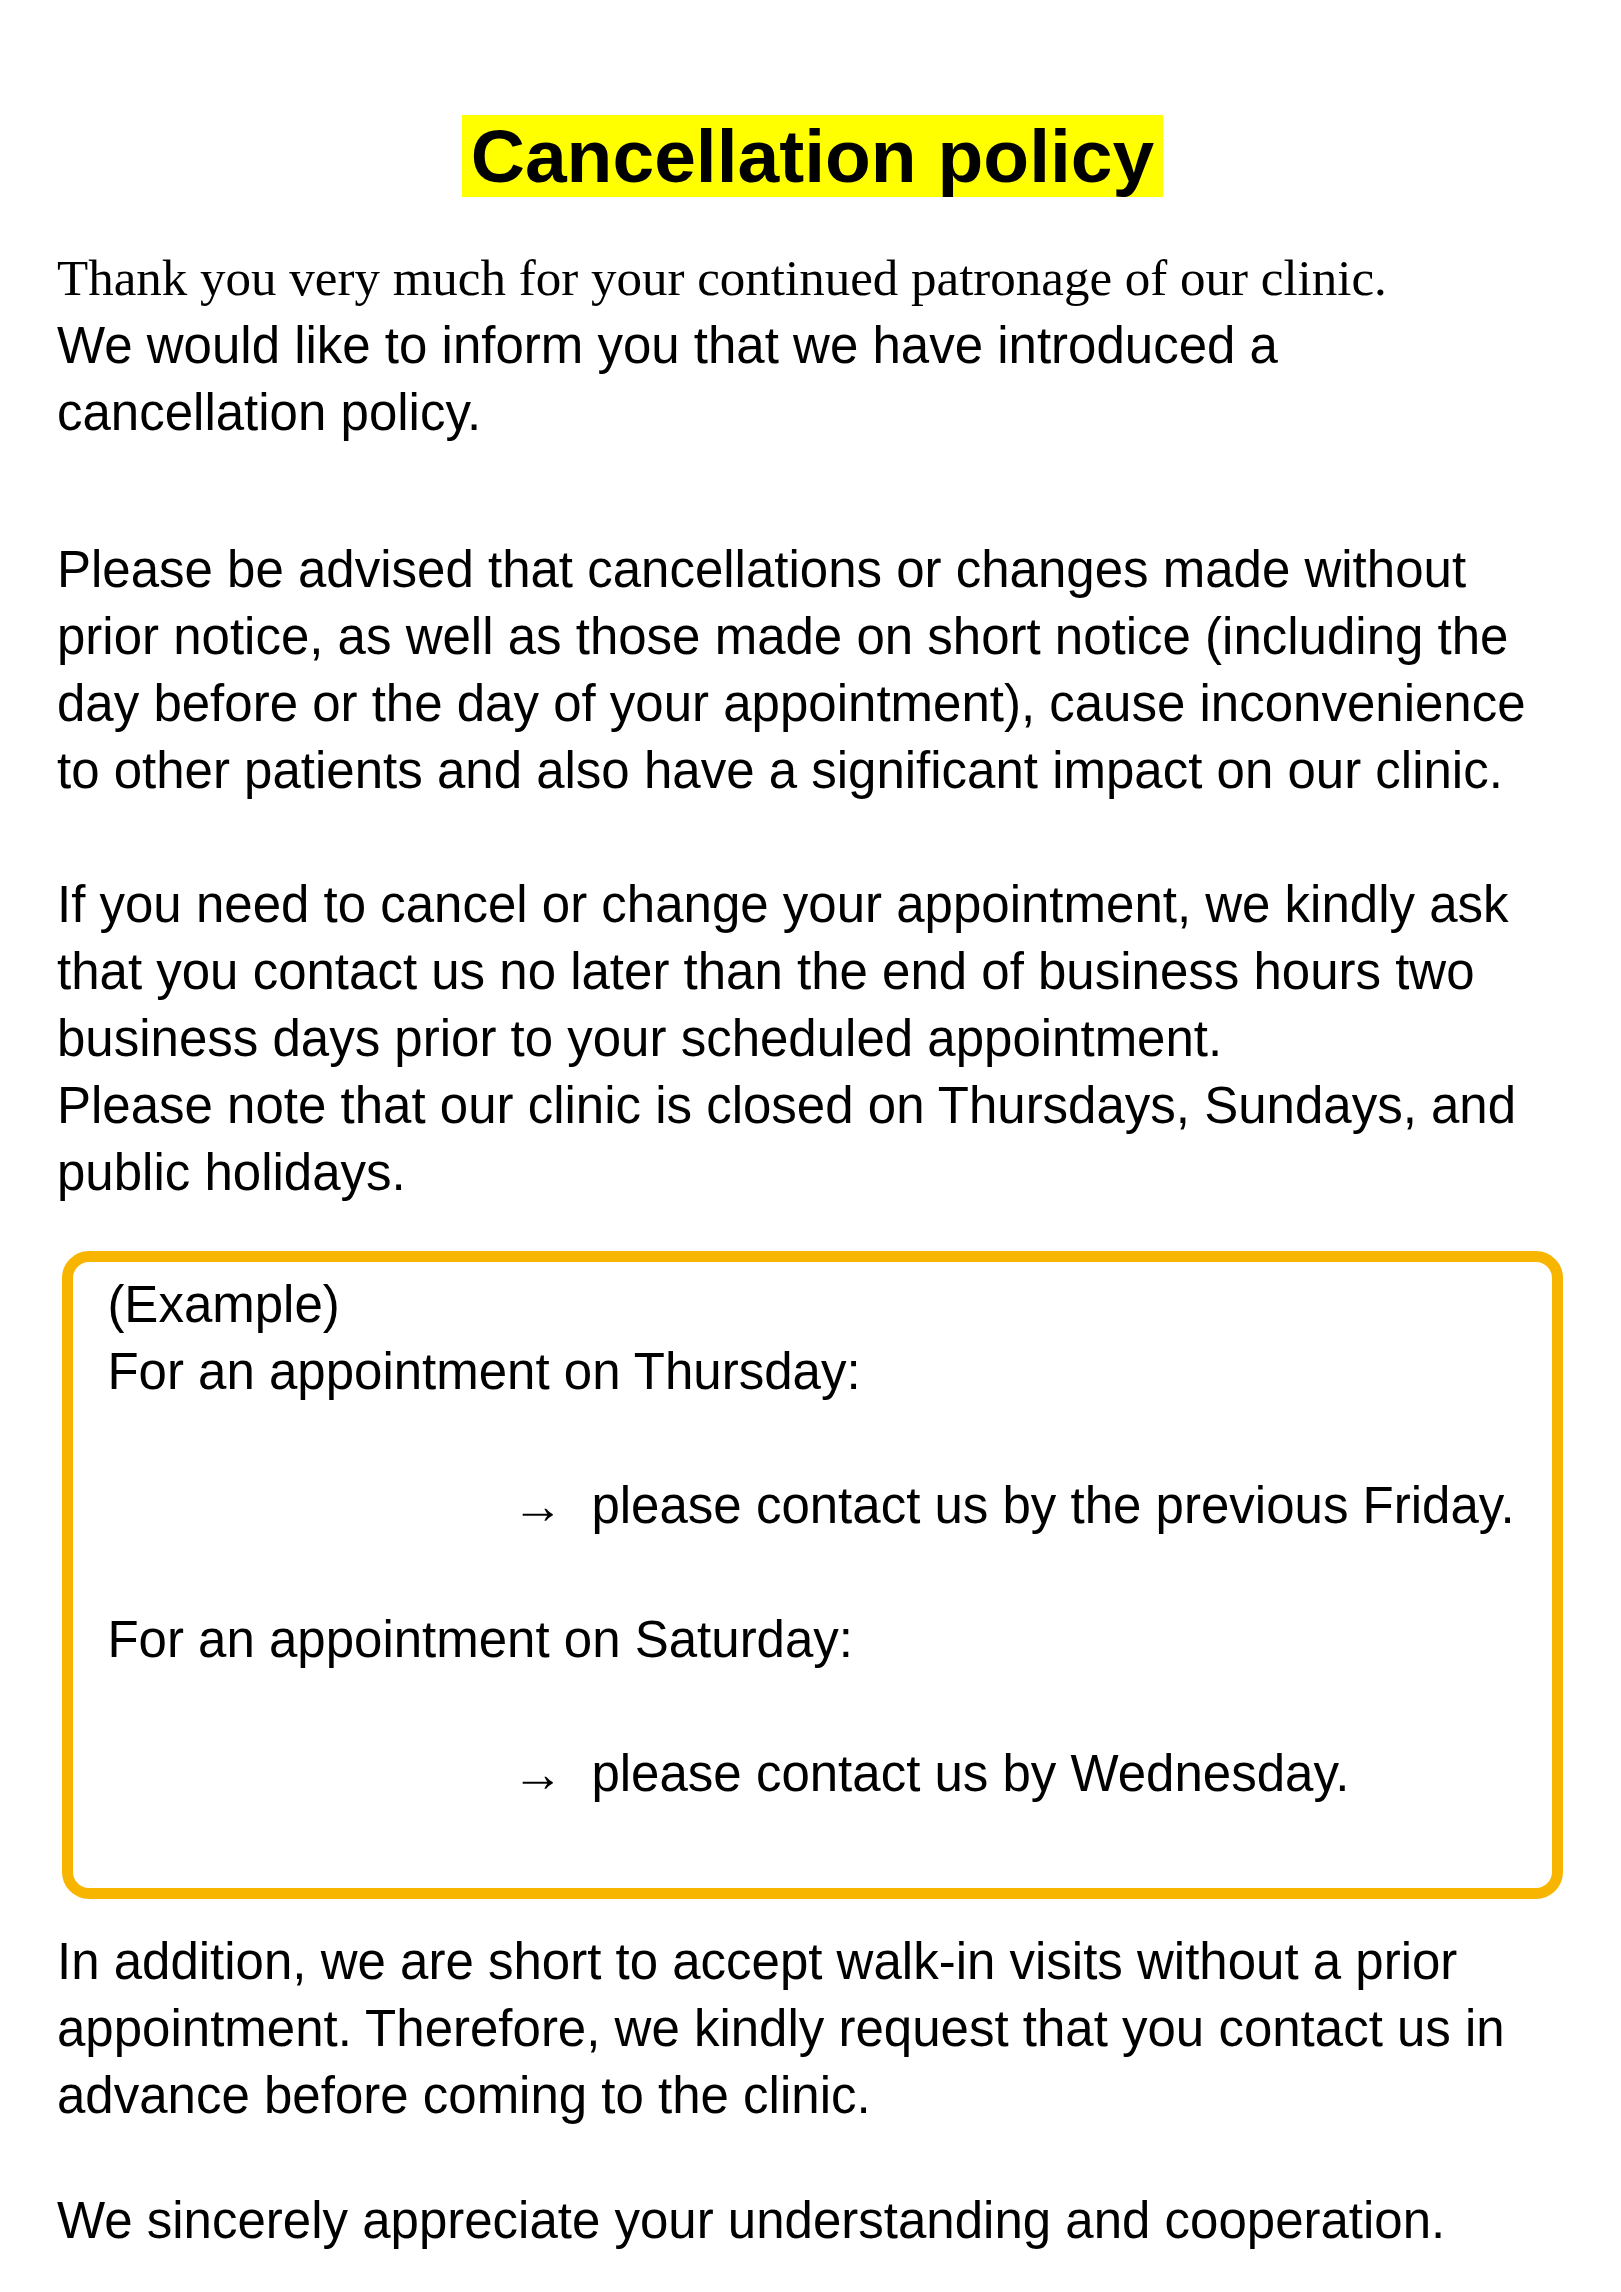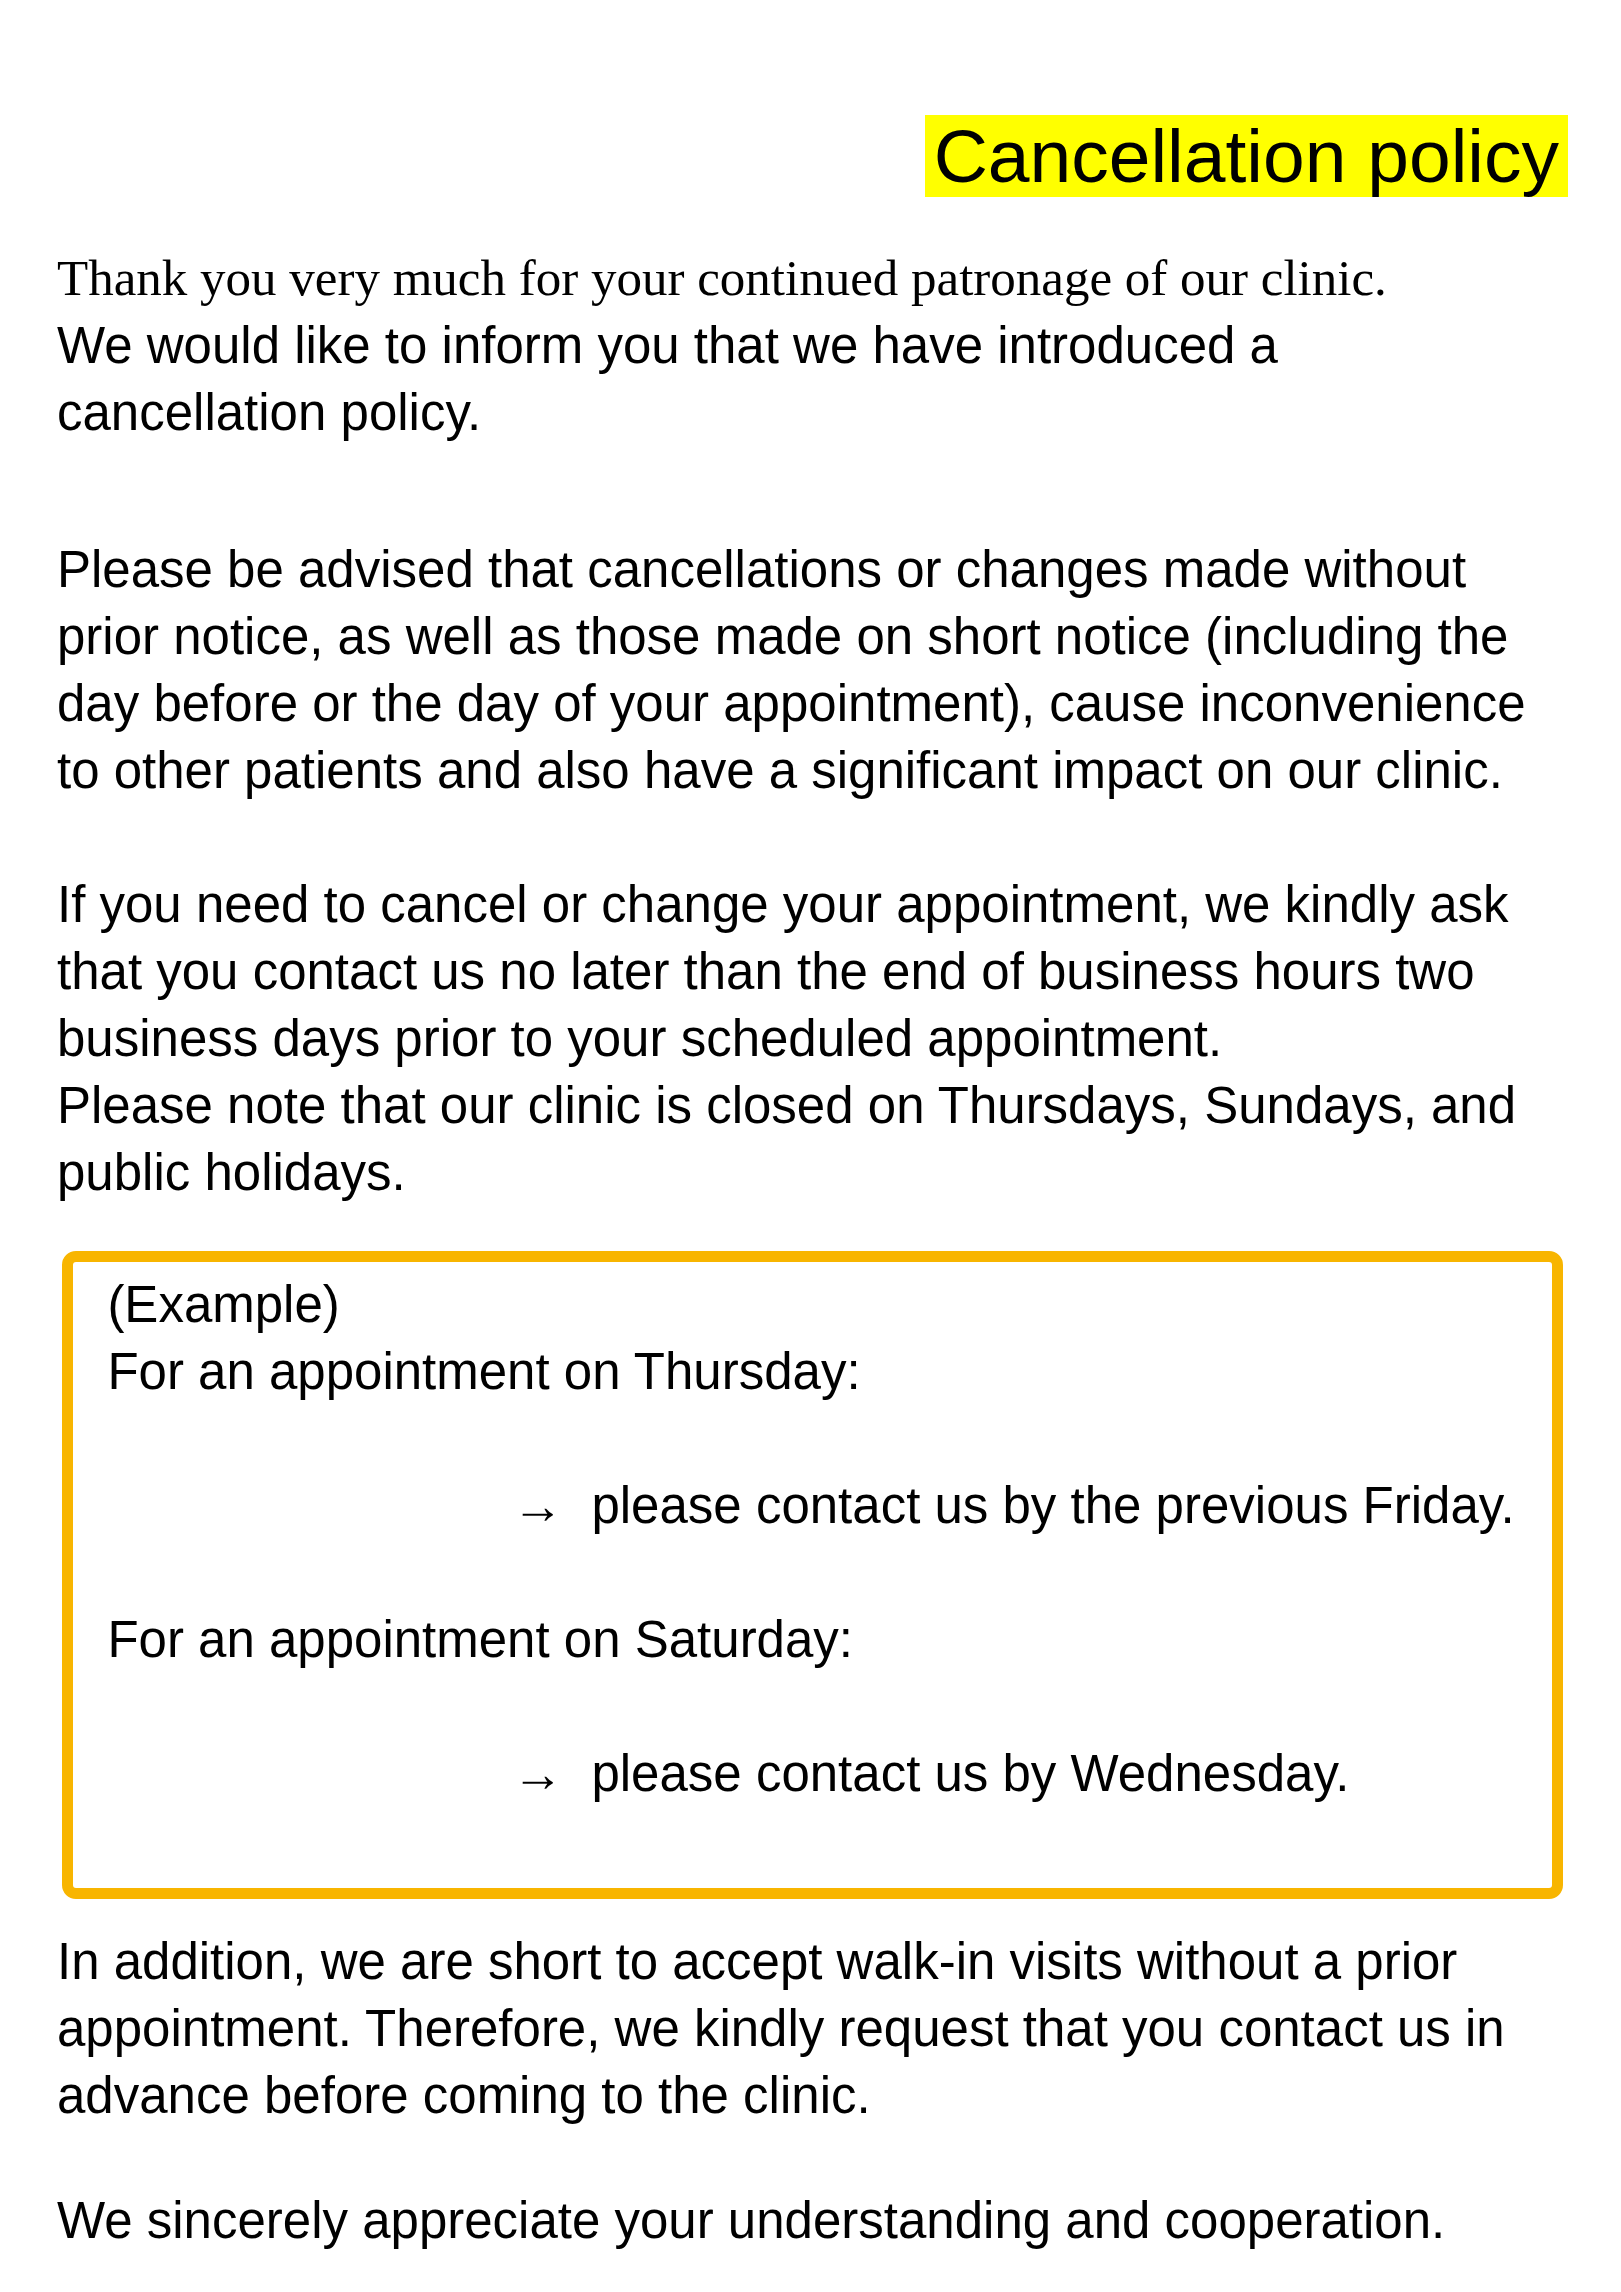--- a/index.html
+++ b/index.html
@@ -12,21 +12,22 @@
     width: 1622px;
     height: 2293px;
     box-sizing: border-box;
     padding: 115px 54px 0 57px;
     background: #ffffff;
     overflow: hidden;
     font-family: "Liberation Sans", "DejaVu Sans", sans-serif;
     color: #000000;
   }
   .title-row {
-    text-align: right;
+    text-align: center;
+    font-weight: bold;
   }
   .title {
     display: inline-block;
     font-size: 75px;
     line-height: 82px;
     padding: 0 9px;
     background: var(--highlight-color, #FFFF00);
     white-space: pre;
   }
   .para {
@@ -35,21 +36,21 @@
     line-height: 67px;
     white-space: pre;
   }
   .p1 { margin-top: 48px; font-family: Liberation Serif, serif; }
   .p2 { }
   .p3 { margin-top: 90px; }
   .p4 { margin-top: 67px; }
   .example-box {
     margin: 45px 5.4px 0 5.4px;
     border: 11.6px solid var(--box-border-color, #F8B500);
-    border-radius: 14px;
+    border-radius: 27px;
     padding: 9px 18px 14.3px 34px;
     box-sizing: border-box;
   }
   .box-line {
     font-size: 51px;
     line-height: 67px;
     white-space: pre;
   }
   .box-line.indent {
     padding-left: 320px;

